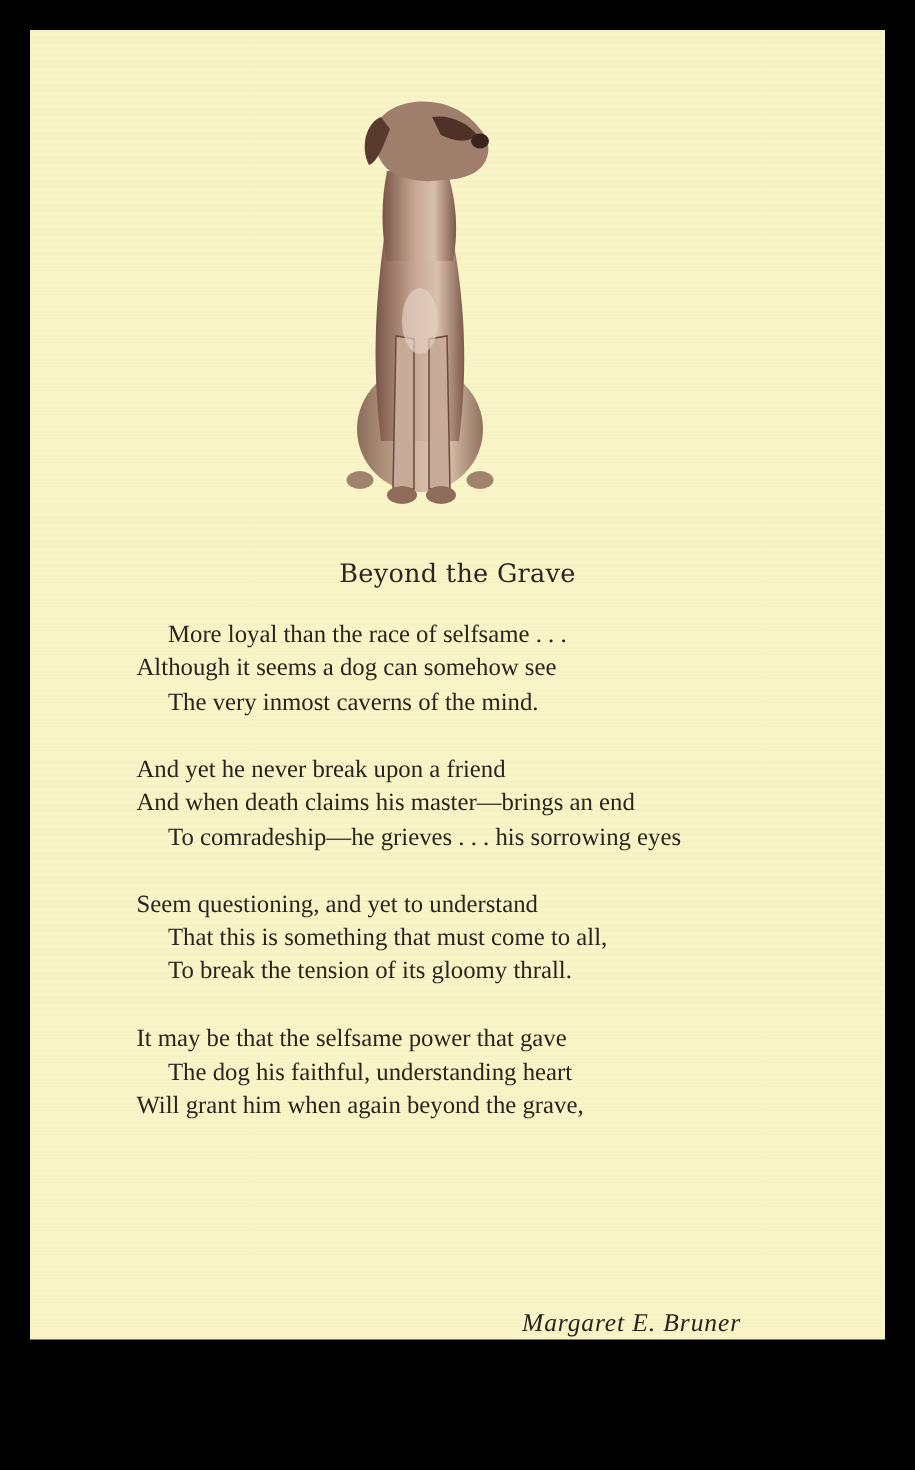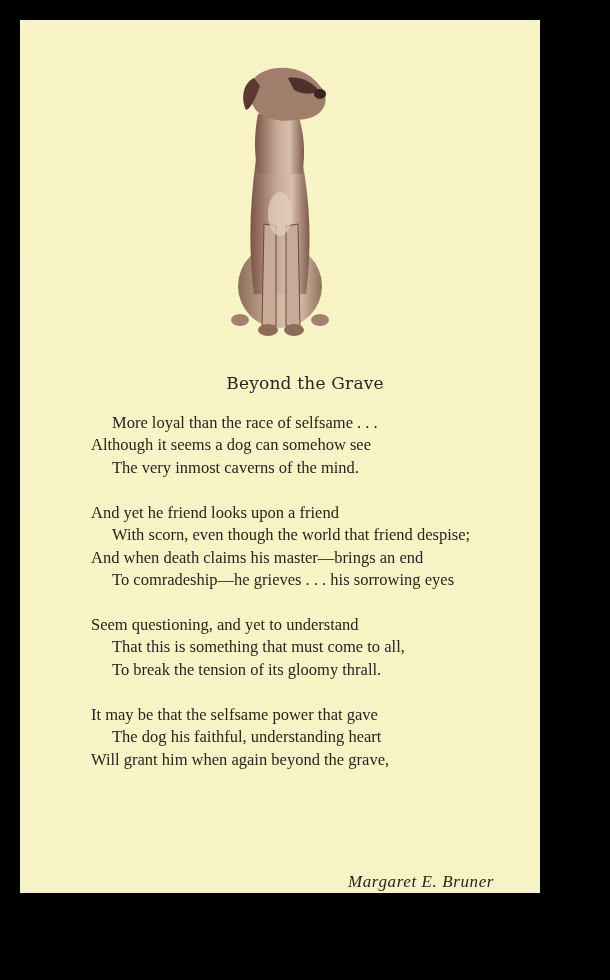--- a/index.html
+++ b/index.html
@@ -5,21 +5,21 @@
     html, body { margin: 0; padding: 0; }
     body {
       width: 610px; height: 980px;
       background: #000000;
       position: relative;
       overflow: hidden;
     }
     .card {
       position: absolute;
       left: 20px; top: 20px;
-      width: 520px; height: 873px;
+      width: 570px; height: 873px;
       background: #f9f4c6;
       background-image: repeating-linear-gradient(0deg, rgba(0,0,0,0.012) 0px, rgba(0,0,0,0.012) 1px, transparent 1px, transparent 4px);
     }
     .illustration {
       position: absolute;
       left: 208px; top: 44px;
       width: 104px; height: 280px;
     }
     .title {
       position: absolute;
@@ -93,22 +93,21 @@
 
   <div class="title">Beyond the Grave</div>
 
   <div class="poem">
     <div class="stanza">
       <span class="line indent">More loyal than the race of selfsame  .  .  .</span>
       <span class="line">Although it seems a dog can somehow see</span>
       <span class="line indent">The very inmost caverns of the mind.</span>
     </div>
     <div class="stanza">
-      <span class="line">And yet he friend looks upon a friend</span>
-      <span class="line indent">With scorn, even though the world that friend despise;</span>
+      <span class="line">And yet he never break upon a friend</span>
       <span class="line">And when death claims his master—brings an end</span>
       <span class="line indent">To comradeship—he grieves  .  .  .  his sorrowing eyes</span>
     </div>
     <div class="stanza">
       <span class="line">Seem questioning, and yet to understand</span>
       <span class="line indent">That this is something that must come to all,</span>
       <span class="line indent">To break the tension of its gloomy thrall.</span>
     </div>
     <div class="stanza">
       <span class="line">It may be that the selfsame power that gave</span>

